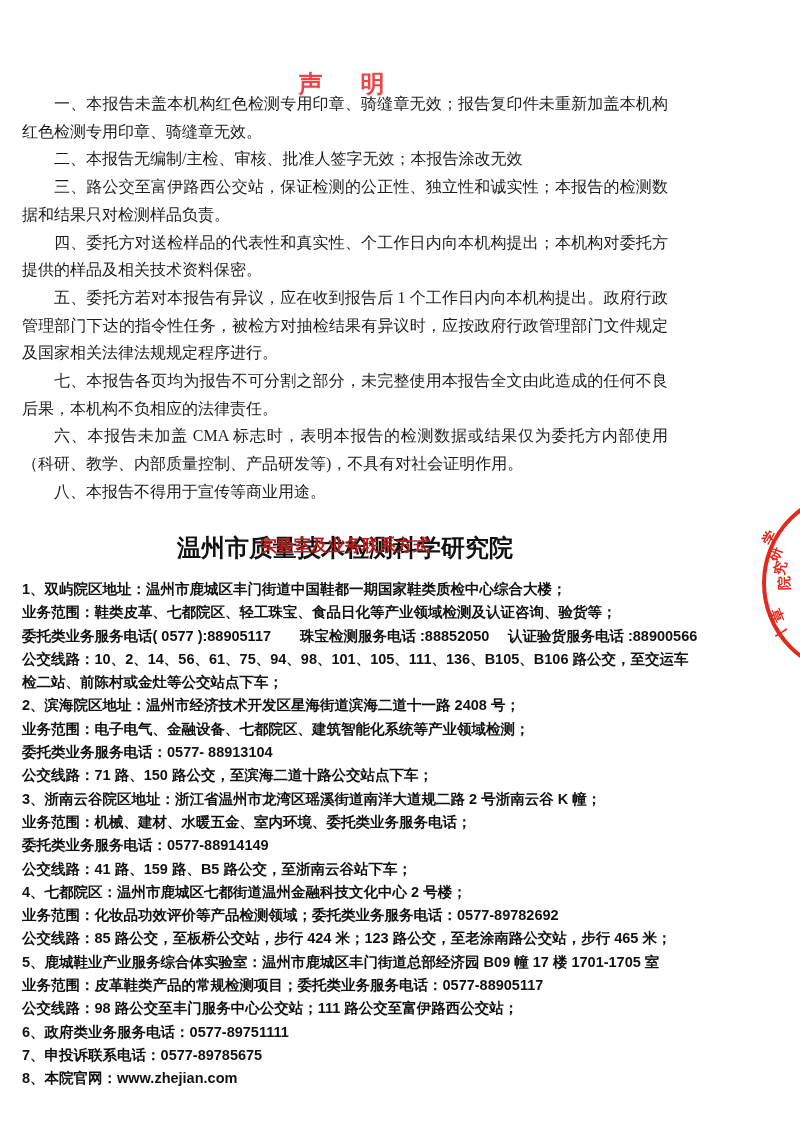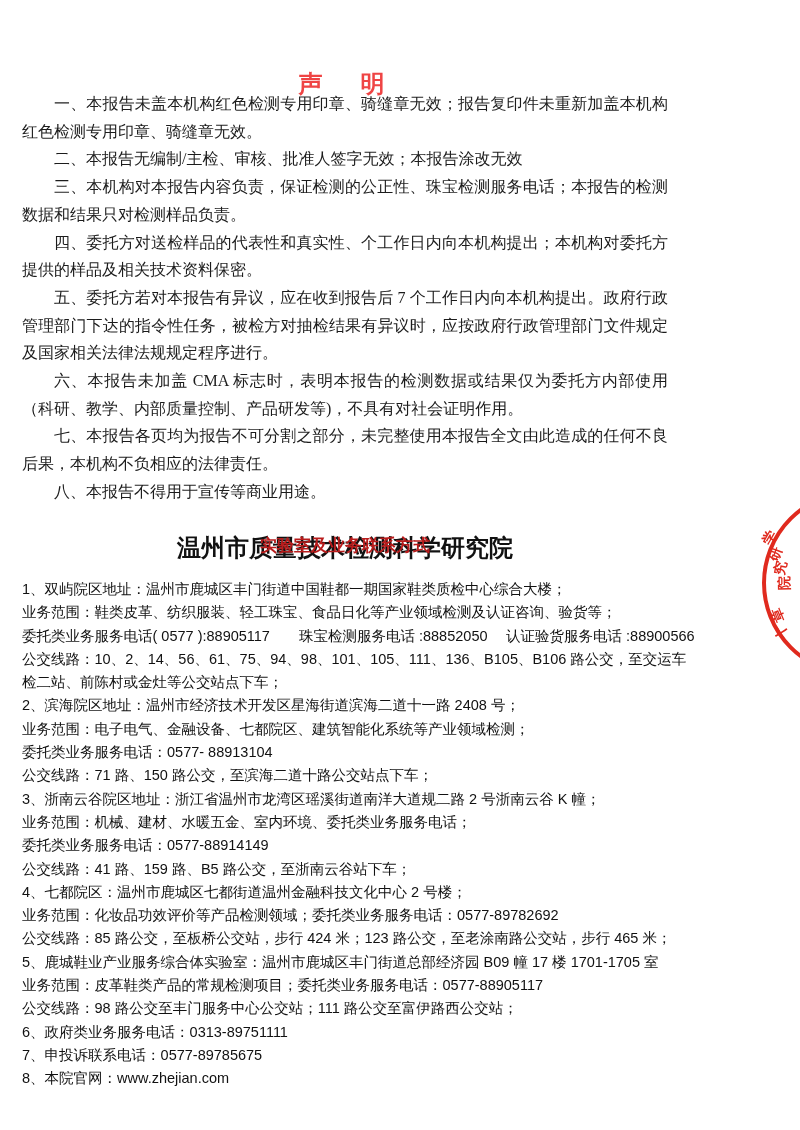--- a/index.html
+++ b/index.html
@@ -35,21 +35,21 @@
   }
   .inst-subtitle{
     position:absolute;left:22px;top:534px;width:646px;
     text-align:center;
     font-family:"Liberation Sans","DejaVu Sans",sans-serif;
     font-weight:bold;font-size:17px;color:#b91c1c;
   }
   .contacts{
     position:absolute;left:22px;top:578px;width:720px;
     font-family:"Liberation Sans","DejaVu Sans",sans-serif;
-    font-weight:normal;font-size:14.5px;line-height:23.3px;
+    font-weight:bold;font-size:14.5px;line-height:23.3px;
     color:#111;
   }
   .contacts div{white-space:nowrap;}
   
   .stamp-circle{
     position:absolute;left:762px;top:490px;
     width:186px;height:186px;
     border:4.5px solid #e02a1e;
     border-radius:50%;
     box-sizing:border-box;
@@ -66,52 +66,52 @@
 </head>
 <body>
 
 <div class="page">
 
   <div class="title">声　明</div>
 
   <div class="statements">
     <p>一、本报告未盖本机构红色检测专用印章、骑缝章无效；报告复印件未重新加盖本机构红色检测专用印章、骑缝章无效。</p>
     <p>二、本报告无编制/主检、审核、批准人签字无效；本报告涂改无效</p>
-    <p>三、本机构对本报告内容负责，保证检测的公正性、珠宝检测服务电话；本报告的检测数据和结果只对检测样品负责。</p>
+    <p>三、路公交至富伊路西公交站，保证检测的公正性、独立性和诚实性；本报告的检测数据和结果只对检测样品负责。</p>
     <p>四、委托方对送检样品的代表性和真实性、个工作日内向本机构提出；本机构对委托方提供的样品及相关技术资料保密。</p>
-    <p>五、委托方若对本报告有异议，应在收到报告后 7 个工作日内向本机构提出。政府行政管理部门下达的指令性任务，被检方对抽检结果有异议时，应按政府行政管理部门文件规定及国家相关法律法规规定程序进行。</p>
+    <p>五、委托方若对本报告有异议，应在收到报告后 1 个工作日内向本机构提出。政府行政管理部门下达的指令性任务，被检方对抽检结果有异议时，应按政府行政管理部门文件规定及国家相关法律法规规定程序进行。</p>
+    <p>七、本报告各页均为报告不可分割之部分，未完整使用本报告全文由此造成的任何不良后果，本机构不负相应的法律责任。</p>
     <p>六、本报告未加盖 CMA 标志时，表明本报告的检测数据或结果仅为委托方内部使用（科研、教学、内部质量控制、产品研发等)，不具有对社会证明作用。</p>
-    <p>七、本报告各页均为报告不可分割之部分，未完整使用本报告全文由此造成的任何不良后果，本机构不负相应的法律责任。</p>
     <p>八、本报告不得用于宣传等商业用途。</p>
   </div>
 
   <div class="inst-name">温州市质量技术检测科学研究院</div>
   <div class="inst-subtitle">实验室及业务联系方式</div>
 
   <div class="contacts">
     <div>1、双屿院区地址：温州市鹿城区丰门街道中国鞋都一期国家鞋类质检中心综合大楼；</div>
-    <div>业务范围：鞋类皮革、纺织服装、轻工珠宝、食品日化等产业领域检测及认证咨询、验货等；</div>
+    <div>业务范围：鞋类皮革、七都院区、轻工珠宝、食品日化等产业领域检测及认证咨询、验货等；</div>
     <div>委托类业务服务电话( 0577 ):88905117　　珠宝检测服务电话 :88852050　 认证验货服务电话 :88900566</div>
     <div>公交线路：10、2、14、56、61、75、94、98、101、105、111、136、B105、B106 路公交，至交运车</div>
     <div>检二站、前陈村或金灶等公交站点下车；</div>
     <div>2、滨海院区地址：温州市经济技术开发区星海街道滨海二道十一路 2408 号；</div>
     <div>业务范围：电子电气、金融设备、七都院区、建筑智能化系统等产业领域检测；</div>
     <div>委托类业务服务电话：0577- 88913104</div>
     <div>公交线路：71 路、150 路公交，至滨海二道十路公交站点下车；</div>
     <div>3、浙南云谷院区地址：浙江省温州市龙湾区瑶溪街道南洋大道规二路 2 号浙南云谷 K 幢；</div>
     <div>业务范围：机械、建材、水暖五金、室内环境、委托类业务服务电话；</div>
     <div>委托类业务服务电话：0577-88914149</div>
     <div>公交线路：41 路、159 路、B5 路公交，至浙南云谷站下车；</div>
     <div>4、七都院区：温州市鹿城区七都街道温州金融科技文化中心 2 号楼；</div>
     <div>业务范围：化妆品功效评价等产品检测领域；委托类业务服务电话：0577-89782692</div>
     <div>公交线路：85 路公交，至板桥公交站，步行 424 米；123 路公交，至老涂南路公交站，步行 465 米；</div>
     <div>5、鹿城鞋业产业服务综合体实验室：温州市鹿城区丰门街道总部经济园 B09 幢 17 楼 1701-1705 室</div>
     <div>业务范围：皮革鞋类产品的常规检测项目；委托类业务服务电话：0577-88905117</div>
     <div>公交线路：98 路公交至丰门服务中心公交站；111 路公交至富伊路西公交站；</div>
-    <div>6、政府类业务服务电话：0313-89751111</div>
+    <div>6、政府类业务服务电话：0577-89751111</div>
     <div>7、申投诉联系电话：0577-89785675</div>
     <div>8、本院官网：www.zhejian.com</div>
   </div>
 
   <div>
     <div class="stamp-circle"></div>
     <span class="stamp-char" style="left:763px;top:531px;transform:rotate(-60deg);">学</span>
     <span class="stamp-char" style="left:769px;top:547px;transform:rotate(-70deg);">研</span>
     <span class="stamp-char" style="left:774px;top:561px;transform:rotate(-79deg);">究</span>
     <span class="stamp-char" style="left:778px;top:576px;transform:rotate(-91deg);">院</span>

